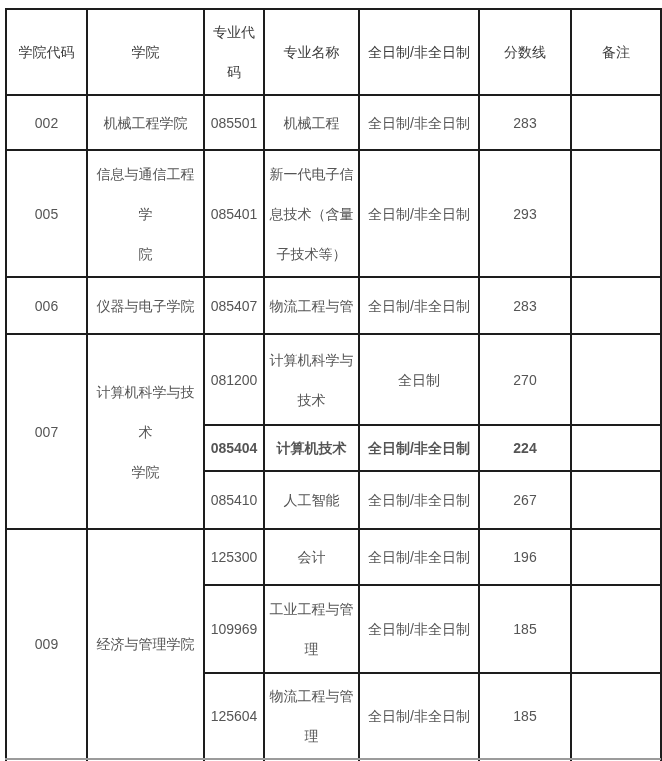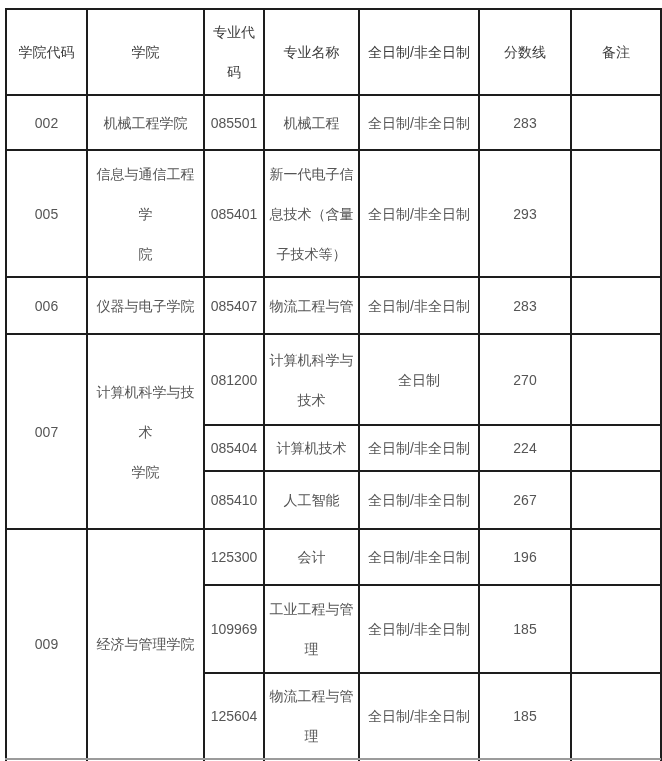--- a/index.html
+++ b/index.html
@@ -107,21 +107,21 @@
           <td rowspan="3">007</td>
           <td rowspan="3">计算机科学与技术
 学院</td>
           <td>081200</td>
           <td>计算机科学与
 技术</td>
           <td>全日制</td>
           <td>270</td>
           <td></td>
         </tr>
-        <tr style="height: 36px;">
+        <tr style="height: 36px; font-weight: bold;">
           <td>085404</td>
           <td>计算机技术</td>
           <td>全日制/非全日制</td>
           <td>224</td>
           <td></td>
         </tr>
         <tr style="height: 58px;">
           <td>085410</td>
           <td>人工智能</td>
           <td>全日制/非全日制</td>

